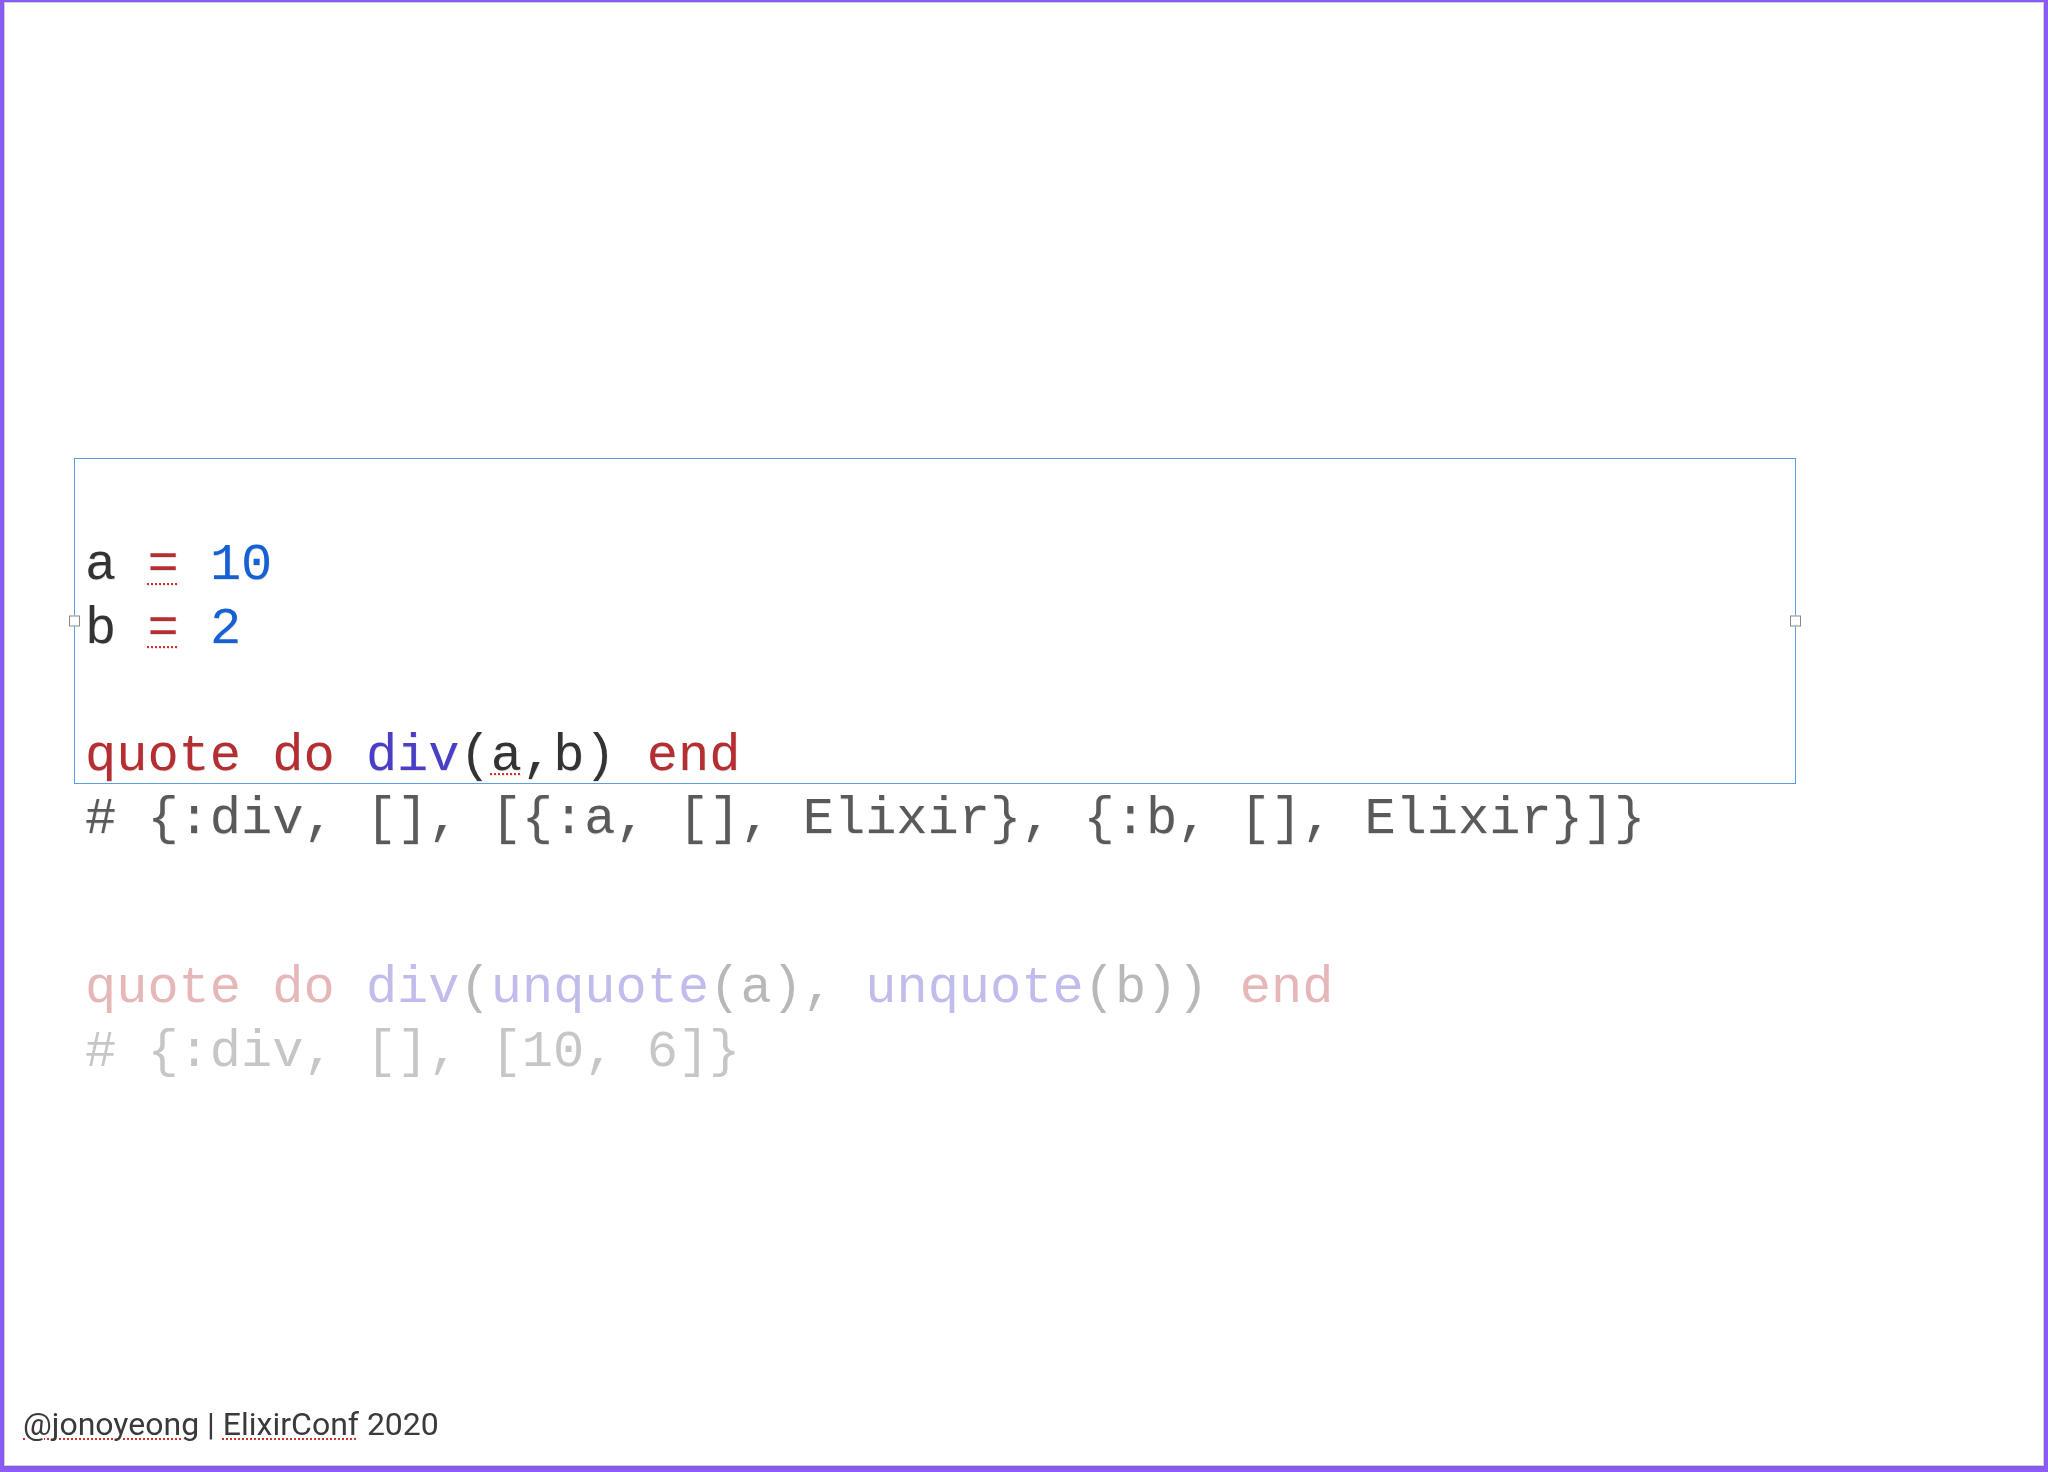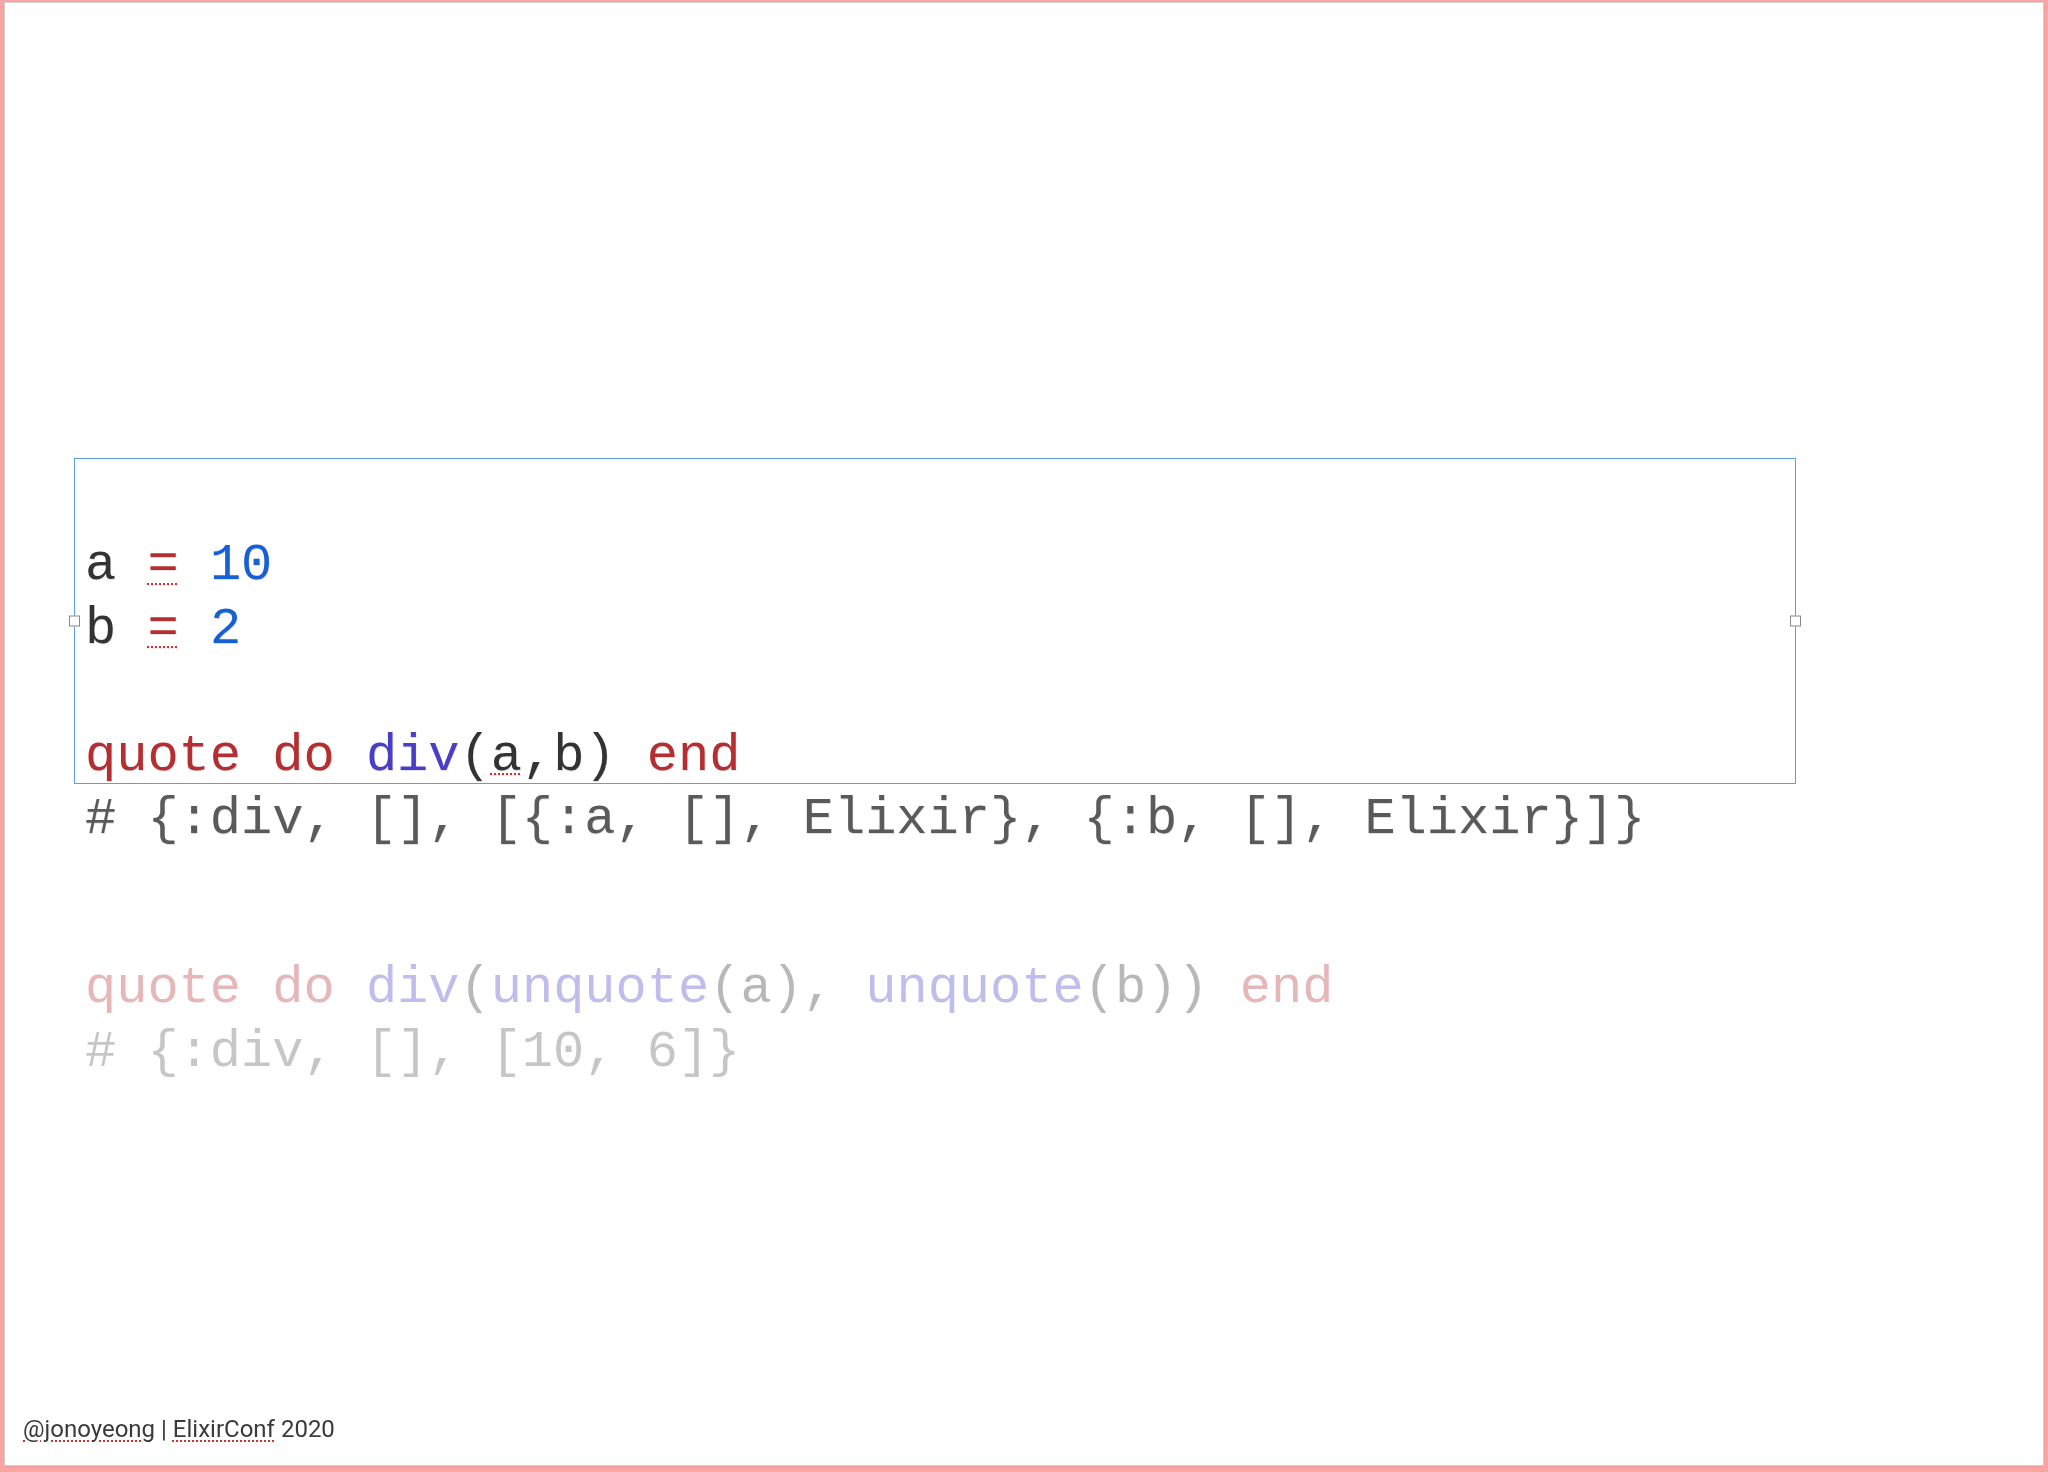--- a/index.html
+++ b/index.html
@@ -8,21 +8,21 @@
     background: #e8e8e8;
     font-family: -apple-system, BlinkMacSystemFont, "Segoe UI", Roboto, sans-serif;
     display: flex;
     align-items: flex-start;
     justify-content: center;
   }
   .slide-frame {
     width: 2048px;
     height: 1472px;
     transform-origin: top left;
-    background: #fca5a5;
+    background: #8b5cf6;
     position: relative;
   }
   .slide {
     position: absolute;
     top: 2px;
     left: 4px;
     right: 4px;
     bottom: 6px;
     background: #ffffff;
     border: 1px solid #d0d0d0;
@@ -73,21 +73,21 @@
   }
 
   .txt-shadow { text-shadow: 0.5px 1px 0 rgba(0,0,0,0.12); }
 
   .faded { opacity: 0.34; }
 
   .footer {
     position: absolute;
     left: 18px;
     bottom: 22px;
-    font-size: 24px;
+    font-size: 32px;
     color: #3a3a3a;
   }
   .footer .wavy {
     text-decoration-line: underline;
     text-decoration-style: dotted;
     text-decoration-color: #d32f2f;
     text-decoration-thickness: 2px;
     text-underline-offset: 3px;
   }
 

